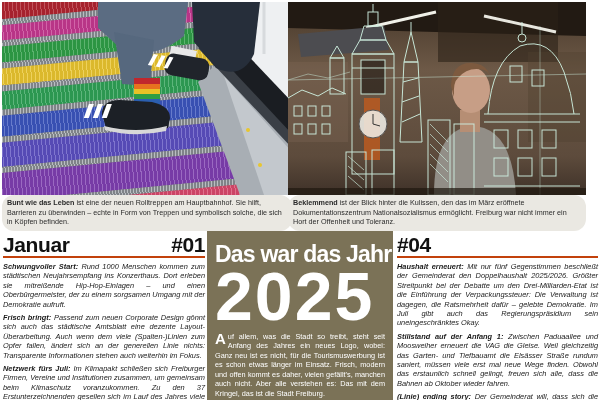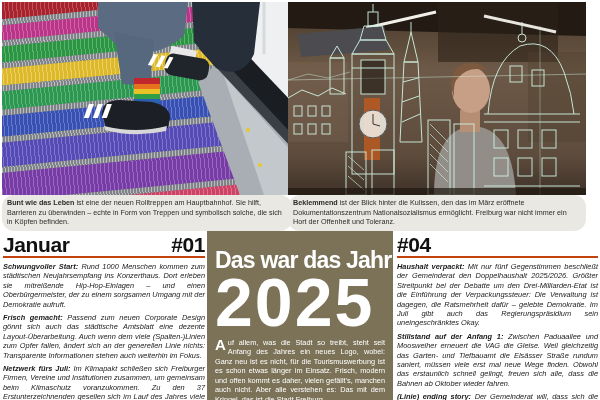--- a/index.html
+++ b/index.html
@@ -22,21 +22,21 @@
   .month-head{display:flex;justify-content:space-between;align-items:flex-end;
               border-bottom:2px solid #c2410c;padding-bottom:1px;margin-bottom:4px;}
   .month-name,.month-num{font-size:21px;font-weight:bold;letter-spacing:-0.4px;line-height:1;color:#111;}
   .news p{margin:0 0 4px 0;font-size:7.4px;line-height:1.27;text-align:justify;font-style:italic;}
   .news .lead{font-weight:bold;}
 
   
   .panel{position:absolute;left:207px;top:231px;width:186px;height:169px;
          background:#7b7257;color:#fff;overflow:hidden;padding:6px 8px;box-sizing:border-box;}
   .panel-title1{font-size:23px;font-weight:bold;letter-spacing:-0.8px;
-                line-height:1;white-space:nowrap;margin-top:12px;}
+                line-height:1;white-space:nowrap;margin-top:6px;}
   .panel-title2{font-size:68px;font-weight:bold;letter-spacing:2px;text-align:left;
                 line-height:0.88;margin-top:1px;}
   .panel p{margin:5px 0 0 0;font-size:7.3px;line-height:1.3;text-align:justify;}
   .dropcap{float:left;font-size:15px;font-weight:bold;line-height:11px;margin:1px 2px 0 0;}
 
   
   .stairs{position:absolute;left:-12px;top:-14px;width:330px;height:230px;transform:rotate(-5.5deg);}
   .band{width:100%;}
   .tread{width:100%;height:6px;background:repeating-linear-gradient(90deg,#b9bdc1 0 1px,#7f8388 1px 3px);}
   .face-tex{width:100%;height:100%;background:repeating-linear-gradient(90deg,rgba(255,255,255,.22) 0 1px,rgba(0,0,0,.06) 1px 4px);}
@@ -234,21 +234,21 @@
   </div>
 
   <div class="col col-jan">
     <div class="month-head">
       <span class="month-name">Januar</span>
       <span class="month-num">#01</span>
     </div>
     <div class="news">
   <p><span class="lead">Schwungvoller Start:</span><span> Rund 1000 Menschen kommen zum städtischen Neujahrsempfang ins Konzerthaus. Dort erleben sie mitreißende Hip-Hop-Einlagen – und einen Oberbürgermeister, der zu einem sorgsamen Umgang mit der Demokratie aufruft.</span></p>
 
-  <p><span class="lead">Frisch gemacht:</span><span> Passend zum neuen Corporate Design gönnt sich auch das städtische Amtsblatt eine dezente Layout-Überarbeitung. Auch wenn dem viele (Spalten-)Linien zum Opfer fallen, ändert sich an der generellen Linie nichts: Transparente Informationen stehen auch weiterhin im Fokus.</span></p>
+  <p><span class="lead">Frisch bringt:</span><span> Passend zum neuen Corporate Design gönnt sich auch das städtische Amtsblatt eine dezente Layout-Überarbeitung. Auch wenn dem viele (Spalten-)Linien zum Opfer fallen, ändert sich an der generellen Linie nichts: Transparente Informationen stehen auch weiterhin im Fokus.</span></p>
 
   <p><span class="lead">Netzwerk fürs Juli:</span><span> Im Klimapakt schließen sich Freiburger Firmen, Vereine und Institutionen zusammen, um gemeinsam beim Klimaschutz voranzukommen. Zu den 37 Erstunterzeichnenden gesellen sich im Lauf des Jahres viele weitere hinzu.</span></p>
 
 </div>
   </div>
 
   <div class="panel">
     <div class="panel-title1">Das war das Jahr</div>
     <div class="panel-title2">2025</div>
     <div>
@@ -256,21 +256,21 @@
 
   <p><span>it der Eröffnung des Dokumentationszentrums Nationalsozialismus schaffte Freiburg einen erstaunlichen Spagat: Der</span></p>
 </div>
   </div>
 
   <div class="col col-apr">
     <div class="month-head">
       <span class="month-num">#04</span>
     </div>
     <div class="news">
-  <p><span class="lead">Haushalt verpackt:</span><span> Mit nur fünf Gegenstimmen beschließt der Gemeinderat den Doppelhaushalt 2025/2026. Größter Streitpunkt bei der Debatte um den Drei-Milliarden-Etat ist die Einführung der Verpackungssteuer: Die Verwaltung ist dagegen, die Ratsmehrheit dafür – gelebte Demokratie. Im Juli gibt auch das Regierungspräsidium sein uneingeschränktes Okay.</span></p>
+  <p><span class="lead">Haushalt erneuert:</span><span> Mit nur fünf Gegenstimmen beschließt der Gemeinderat den Doppelhaushalt 2025/2026. Größter Streitpunkt bei der Debatte um den Drei-Milliarden-Etat ist die Einführung der Verpackungssteuer: Die Verwaltung ist dagegen, die Ratsmehrheit dafür – gelebte Demokratie. Im Juli gibt auch das Regierungspräsidium sein uneingeschränktes Okay.</span></p>
 
   <p><span class="lead">Stillstand auf der Anfang 1:</span><span> Zwischen Paduaallee und Moosweiher erneuert die VAG die Gleise. Weil gleichzeitig das Garten- und Tiefbauamt die Elsässer Straße rundum saniert, müssen viele erst mal neue Wege finden. Obwohl das erstaunlich schnell gelingt, freuen sich alle, dass die Bahnen ab Oktober wieder fahren.</span></p>
 
   <p><span class="lead">(Linie) ending story:</span><span> Der Gemeinderat will, dass sich die Feuerwehr noch besser für die Gefahrenabwehr rüstet. Nach dem einstimmig beschlossenen Perspektivplan bringt er einen Baustein direkt auf den Weg: den Grundsatzbeschluss zum Bau des lang ersehnten Feuerwehrhauses in Kappel.</span></p>
 
 </div>
   </div>
 
 </div>
 

